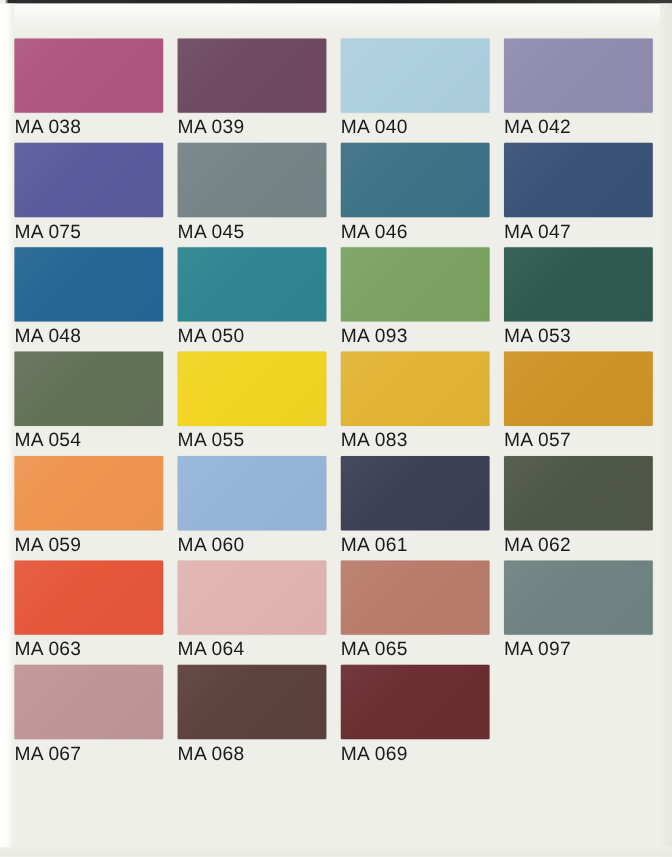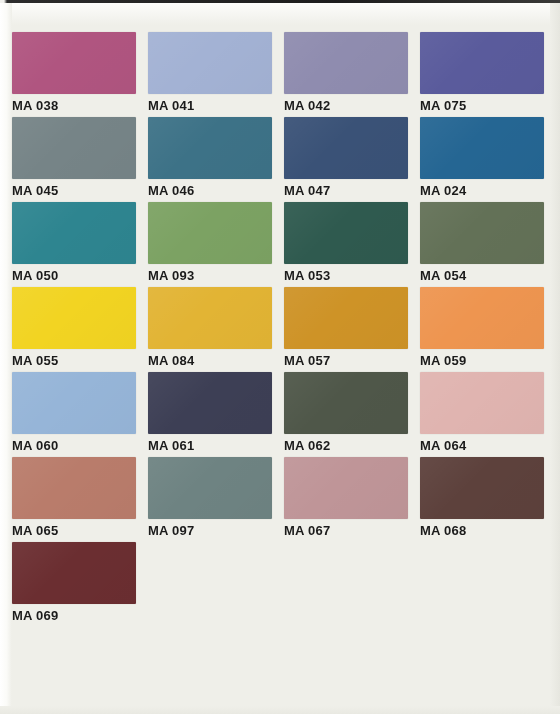--- a/index.html
+++ b/index.html
@@ -95,22 +95,22 @@
     content: "";
     position: absolute;
     inset: 0;
     background: linear-gradient(135deg, rgba(255,255,255,0.055) 0%, rgba(255,255,255,0) 42%, rgba(0,0,0,0.018) 100%);
     pointer-events: none;
   }
 
   .swatch-label {
     margin-top: 5px;
     font-family: "Liberation Sans", sans-serif;
-    font-size: 13px;
-    font-weight: bold;
+    font-size: 16px;
+    font-weight: normal;
     letter-spacing: 0.25px;
     color: #1b1b1b;
     white-space: nowrap;
     line-height: 1;
   }
 </style>
 </head>
 <body>
 
 <div id="swatch-page">
@@ -120,22 +120,26 @@
   <div id="left-margin-strip"></div>
   <div id="right-edge-shade"></div>
   <div id="bottom-edge-shade"></div>
 
   <div id="swatch-grid">
       <div class="swatch-cell">
         <div class="swatch-chip" title="MA 038" style="background: rgb(176, 85, 128);"></div>
         <div class="swatch-label">MA 038</div>
       </div>
       <div class="swatch-cell">
-        <div class="swatch-chip" title="MA 041" style="background: rgb(163, 178, 212);"></div>
-        <div class="swatch-label">MA 041</div>
+        <div class="swatch-chip" title="MA 039" style="background: rgb(110, 74, 96);"></div>
+        <div class="swatch-label">MA 039</div>
+      </div>
+      <div class="swatch-cell">
+        <div class="swatch-chip" title="MA 040" style="background: rgb(174, 207, 223);"></div>
+        <div class="swatch-label">MA 040</div>
       </div>
       <div class="swatch-cell">
         <div class="swatch-chip" title="MA 042" style="background: rgb(143, 140, 175);"></div>
         <div class="swatch-label">MA 042</div>
       </div>
       <div class="swatch-cell">
         <div class="swatch-chip" title="MA 043" style="background: rgb(90, 91, 156);"></div>
         <div class="swatch-label">MA 075</div>
       </div>
       <div class="swatch-cell">
@@ -145,21 +149,21 @@
       <div class="swatch-cell">
         <div class="swatch-chip" title="MA 046" style="background: rgb(61, 114, 135);"></div>
         <div class="swatch-label">MA 046</div>
       </div>
       <div class="swatch-cell">
         <div class="swatch-chip" title="MA 047" style="background: rgb(58, 82, 119);"></div>
         <div class="swatch-label">MA 047</div>
       </div>
       <div class="swatch-cell">
         <div class="swatch-chip" title="MA 048" style="background: rgb(37, 102, 147);"></div>
-        <div class="swatch-label">MA 024</div>
+        <div class="swatch-label">MA 048</div>
       </div>
       <div class="swatch-cell">
         <div class="swatch-chip" title="MA 050" style="background: rgb(46, 133, 144);"></div>
         <div class="swatch-label">MA 050</div>
       </div>
       <div class="swatch-cell">
         <div class="swatch-chip" title="MA 051" style="background: rgb(124, 162, 99);"></div>
         <div class="swatch-label">MA 093</div>
       </div>
       <div class="swatch-cell">
@@ -169,21 +173,21 @@
       <div class="swatch-cell">
         <div class="swatch-chip" title="MA 054" style="background: rgb(99, 113, 87);"></div>
         <div class="swatch-label">MA 054</div>
       </div>
       <div class="swatch-cell">
         <div class="swatch-chip" title="MA 055" style="background: rgb(242, 212, 34);"></div>
         <div class="swatch-label">MA 055</div>
       </div>
       <div class="swatch-cell">
         <div class="swatch-chip" title="MA 056" style="background: rgb(226, 180, 52);"></div>
-        <div class="swatch-label">MA 084</div>
+        <div class="swatch-label">MA 083</div>
       </div>
       <div class="swatch-cell">
         <div class="swatch-chip" title="MA 057" style="background: rgb(206, 147, 39);"></div>
         <div class="swatch-label">MA 057</div>
       </div>
       <div class="swatch-cell">
         <div class="swatch-chip" title="MA 059" style="background: rgb(238, 149, 80);"></div>
         <div class="swatch-label">MA 059</div>
       </div>
       <div class="swatch-cell">
@@ -192,20 +196,24 @@
       </div>
       <div class="swatch-cell">
         <div class="swatch-chip" title="MA 061" style="background: rgb(61, 63, 85);"></div>
         <div class="swatch-label">MA 061</div>
       </div>
       <div class="swatch-cell">
         <div class="swatch-chip" title="MA 062" style="background: rgb(79, 87, 73);"></div>
         <div class="swatch-label">MA 062</div>
       </div>
       <div class="swatch-cell">
+        <div class="swatch-chip" title="MA 063" style="background: rgb(230, 87, 58);"></div>
+        <div class="swatch-label">MA 063</div>
+      </div>
+      <div class="swatch-cell">
         <div class="swatch-chip" title="MA 064" style="background: rgb(224, 180, 176);"></div>
         <div class="swatch-label">MA 064</div>
       </div>
       <div class="swatch-cell">
         <div class="swatch-chip" title="MA 065" style="background: rgb(185, 124, 107);"></div>
         <div class="swatch-label">MA 065</div>
       </div>
       <div class="swatch-cell">
         <div class="swatch-chip" title="MA 066" style="background: rgb(110, 131, 130);"></div>
         <div class="swatch-label">MA 097</div>

